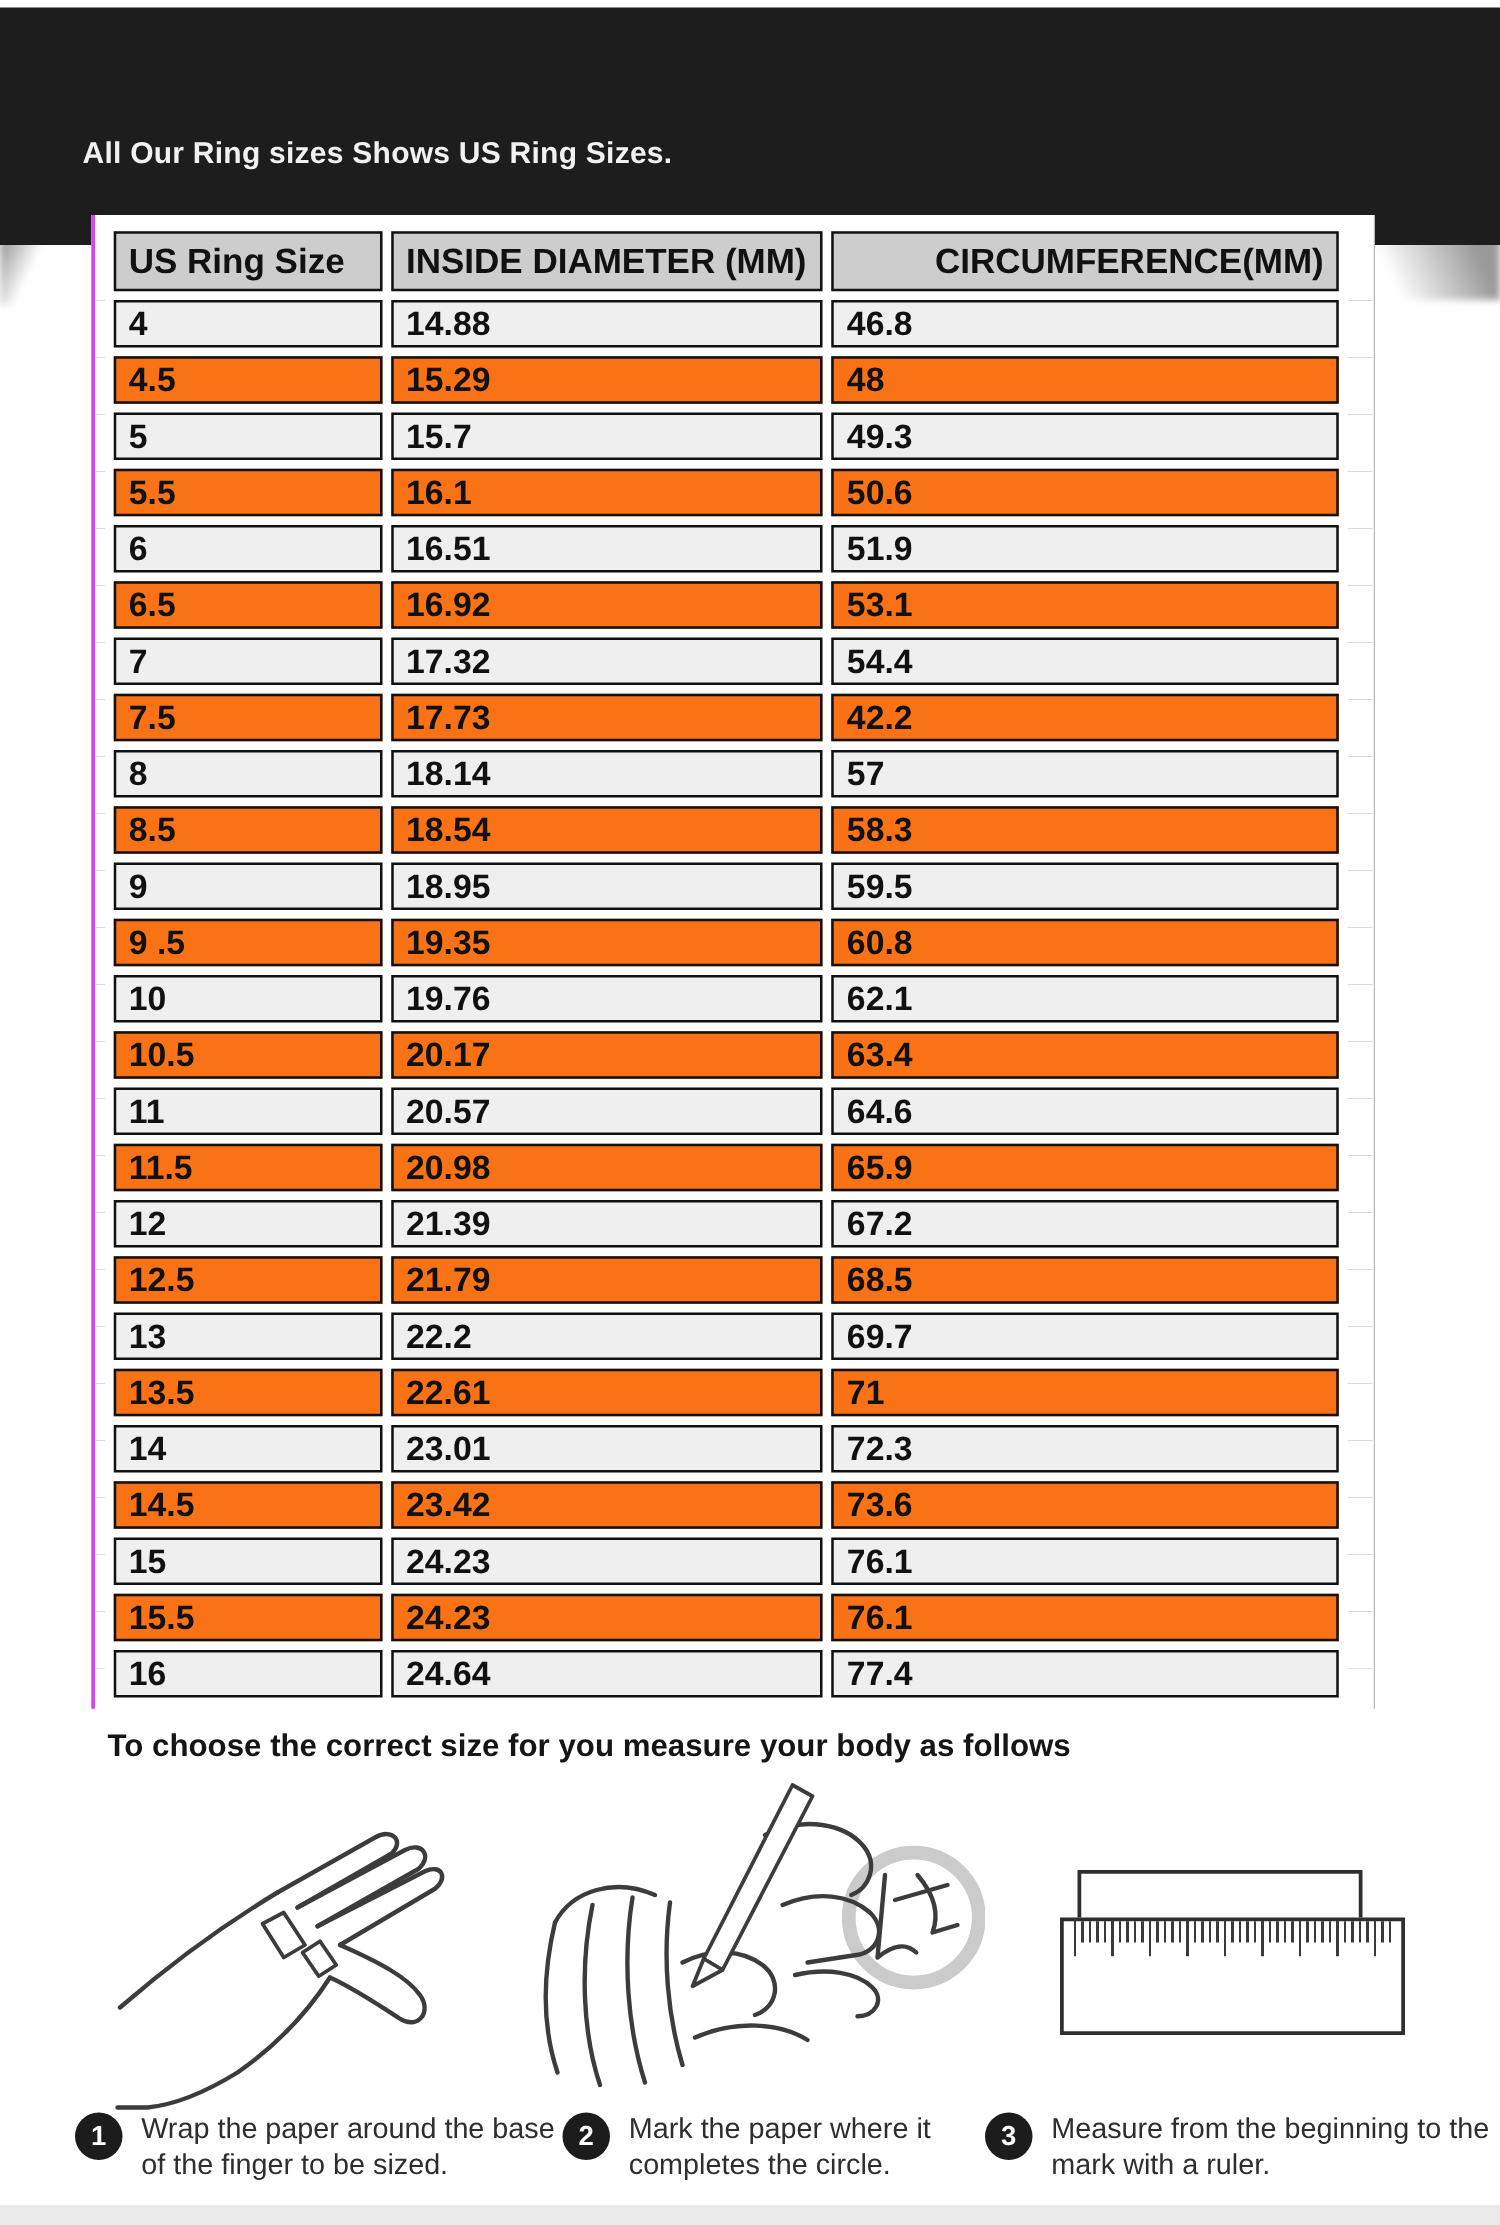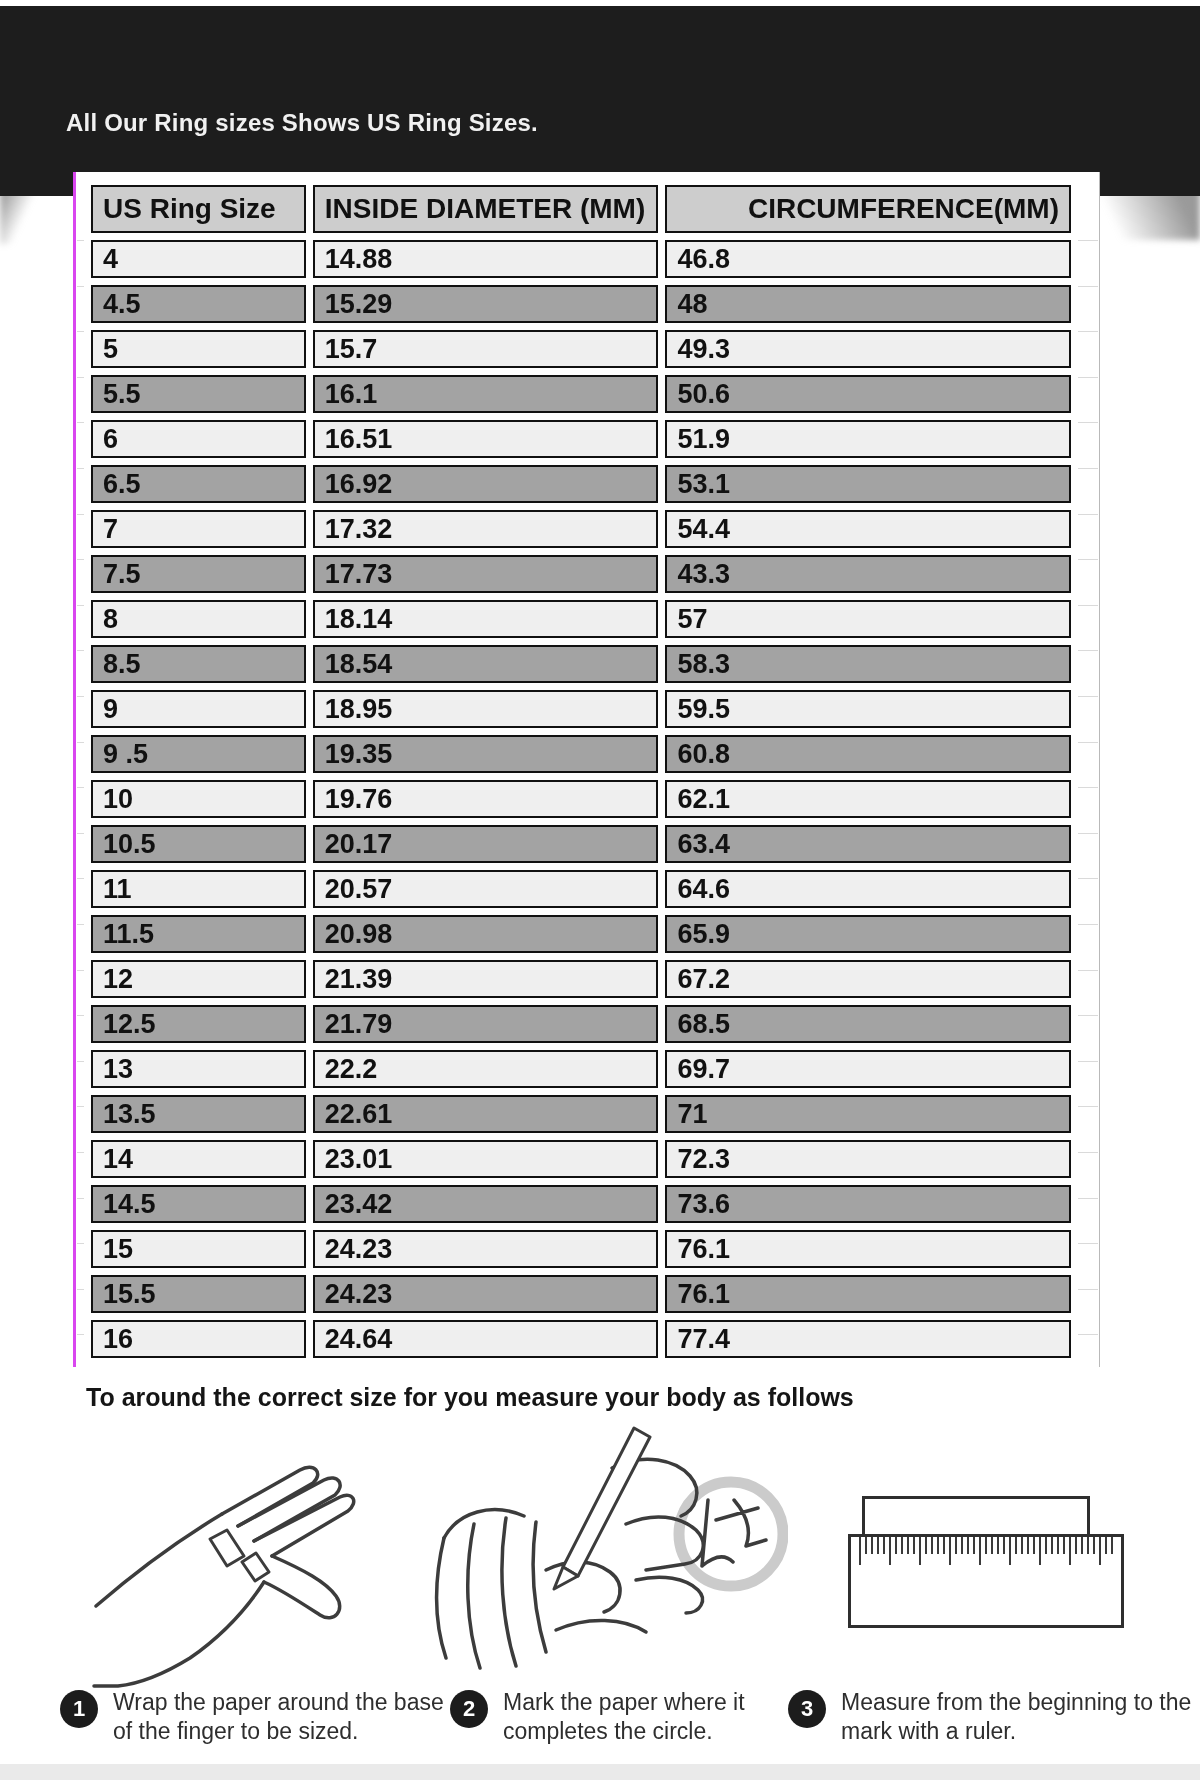--- a/index.html
+++ b/index.html
@@ -57,21 +57,21 @@
     border:2px solid var(--table-border,#111111);
     padding:0 10px;text-align:left;font-weight:bold;color:#111111;
     white-space:nowrap;overflow:hidden;
   }
   th{background:var(--header-cell-bg,#cdcdcd);height:44px;font-size:28px;}
   th:nth-child(1){width:190px;}
   th:nth-child(2){width:320px;margin-left:38px;}
   th:nth-child(3){width:380px;text-align:right;}
   td{height:34px;font-size:27px;}
   tr.odd td{background:var(--row-stripe,#efefef);}
-  tr.even td{background:#a3a3a3;margin-top:30px;}
+  tr.even td{background:#f97316;margin-top:30px;}
 
   
   .intro{
     margin:16px 0 0 86px;
     font-size:25px;font-weight:bold;color:#151515;
   }
 
   
   .illus-row{position:relative;height:268px;margin-top:6px;}
   .illus{position:absolute;}
@@ -168,21 +168,21 @@
             <td>53.1</td>
           </tr>
           <tr class="odd">
             <td>7</td>
             <td>17.32</td>
             <td>54.4</td>
           </tr>
           <tr class="even">
             <td>7.5</td>
             <td>17.73</td>
-            <td>43.3</td>
+            <td>42.2</td>
           </tr>
           <tr class="odd">
             <td>8</td>
             <td>18.14</td>
             <td>57</td>
           </tr>
           <tr class="even">
             <td>8.5</td>
             <td>18.54</td>
             <td>58.3</td>
@@ -259,21 +259,21 @@
           </tr>
           <tr class="odd">
             <td>16</td>
             <td>24.64</td>
             <td>77.4</td>
           </tr>
         </tbody>
     </table>
   </div>
 
-  <div class="intro">To around the correct size for you measure your body as follows</div>
+  <div class="intro">To choose the correct size for you measure your body as follows</div>
 
   <div class="illus-row">
 
     <svg class="illus hand1" width="320" height="250" viewBox="0 0 320 250">
       <g class="sketch">
         <path d="M6 162 C50 124 92 94 132 70"></path>
         <path d="M132 70 L210 26 C224 18 234 29 223 39 L148 82"></path>
         <path d="M148 82 L234 36 C248 29 256 41 245 51 L164 97"></path>
         <path d="M164 97 L250 53 C263 47 269 58 258 67 L182 112"></path>
         <path d="M182 112 C214 126 236 138 246 152 C256 166 244 180 230 171 C210 158 192 146 174 138"></path>

